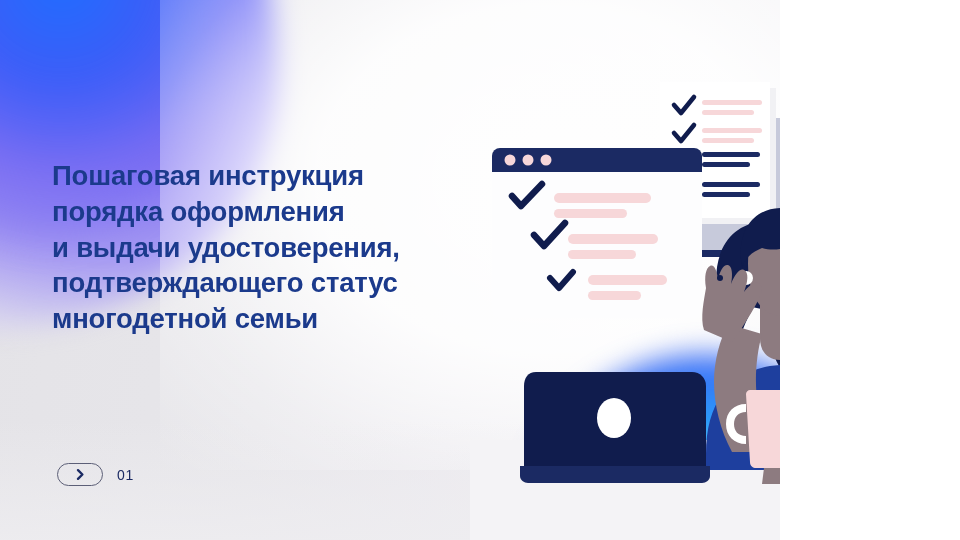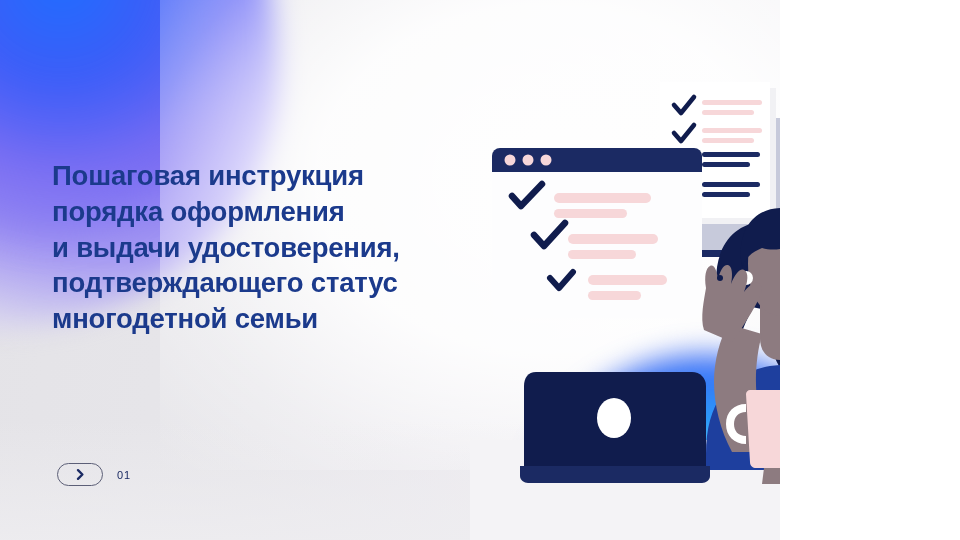--- a/index.html
+++ b/index.html
@@ -112,21 +112,21 @@
     border: 1.4px solid #5c5f77;
     border-radius: 12px;
     display: flex;
     align-items: center;
     justify-content: center;
     background: transparent;
     box-sizing: border-box;
   }
   .pager-num {
     color: #1b2a63;
-    font-size: 11px;
+    font-size: 14px;
     letter-spacing: 0.8px;
   }
 
   
   .illus {
     position: absolute;
     left: 470px;
     top: 0;
     width: 490px;
     height: 540px;

